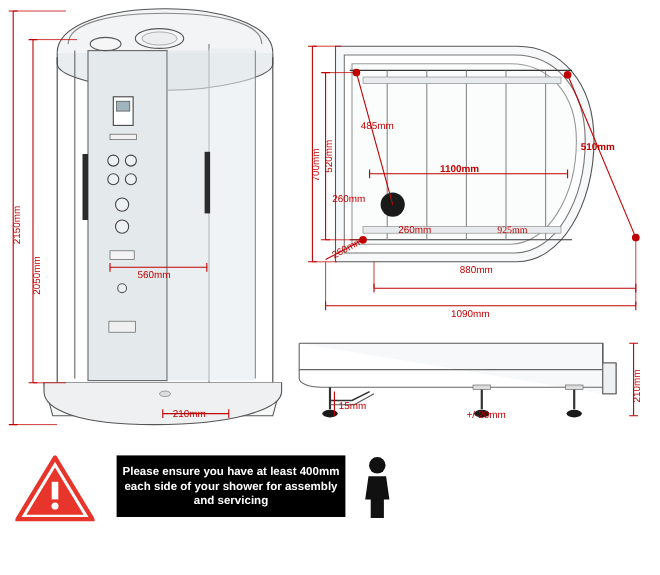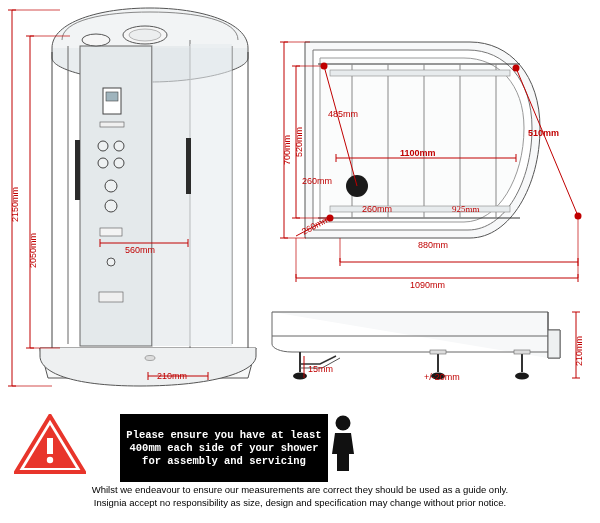--- a/index.html
+++ b/index.html
@@ -260,27 +260,23 @@
 
   <div class="notice-bar">
 
     <svg width="72" height="60" viewBox="0 0 72 60" style="position:absolute;left:14px;top:6px;">
       <polygon points="36,2 70,58 2,58" fill="#ffffff" stroke="#e8352b" stroke-width="4"></polygon>
       <polygon points="36,11 62,54 10,54" fill="#e8352b" stroke="none"></polygon>
       <rect x="33" y="24" width="6" height="16" fill="#ffffff"></rect>
       <circle cx="36" cy="46" r="3.2" fill="#ffffff"></circle>
     </svg>
 
-    <div class="black-box" style="left:120px; top:6px; width:208px; height:68px;font-family:Liberation Mono, monospace;">Please ensure you have at least 400mm each side of your shower for assembly and servicing</div>
+    <div class="black-box" style="left:106px; top:6px; width:208px; height:56px;">Please ensure you have at least 400mm each side of your shower for assembly and servicing</div>
 
     <svg width="36" height="58" viewBox="0 0 36 58" style="position:absolute;left:325px;top:6px;">
       <circle cx="18" cy="9" r="7.5" fill="#111111"></circle>
       <path d="M10,19 L26,19 L29,40 L24,40 L24,57 L12,57 L12,40 L7,40 Z" fill="#111111"></path>
     </svg>
 
   </div>
 
-  <div class="footer-text">
-    <div>Whilst we endeavour to ensure our measurements are correct they should be used as a guide only.</div>
-    <div>Insignia accept no responsibility as size, design and specification may change without prior notice.</div>
-  </div>
 
 </div>
 
 </body></html>

